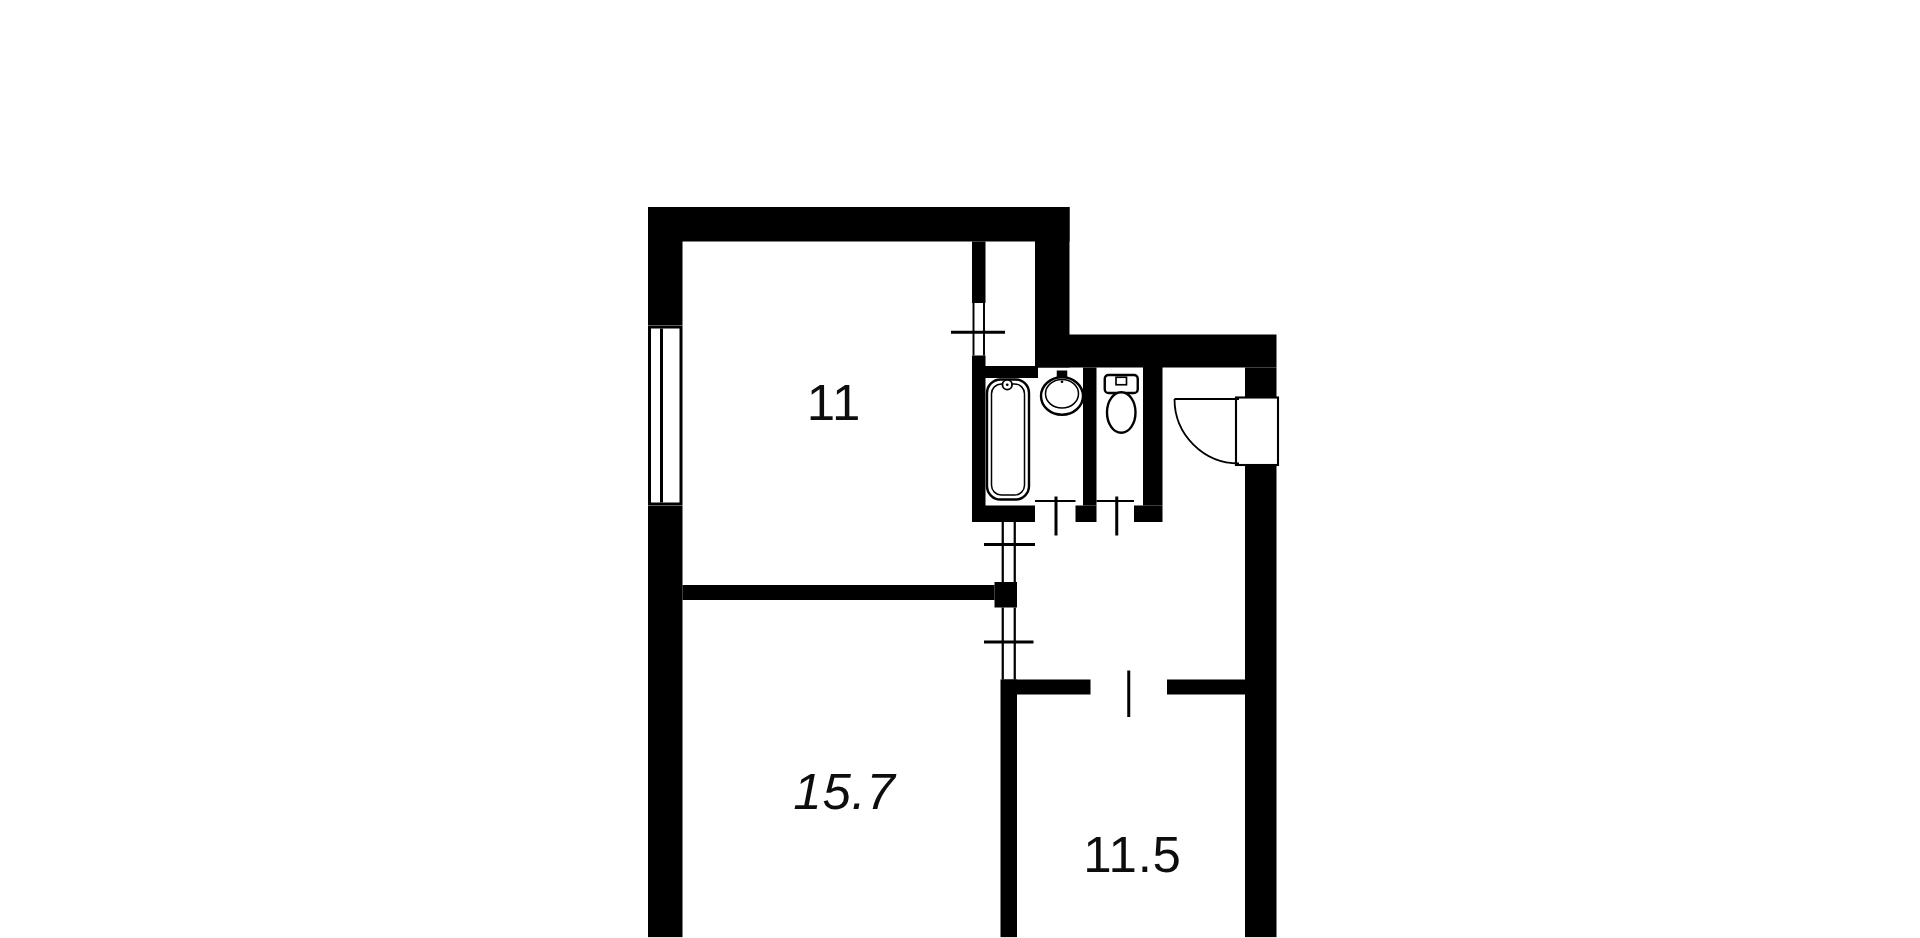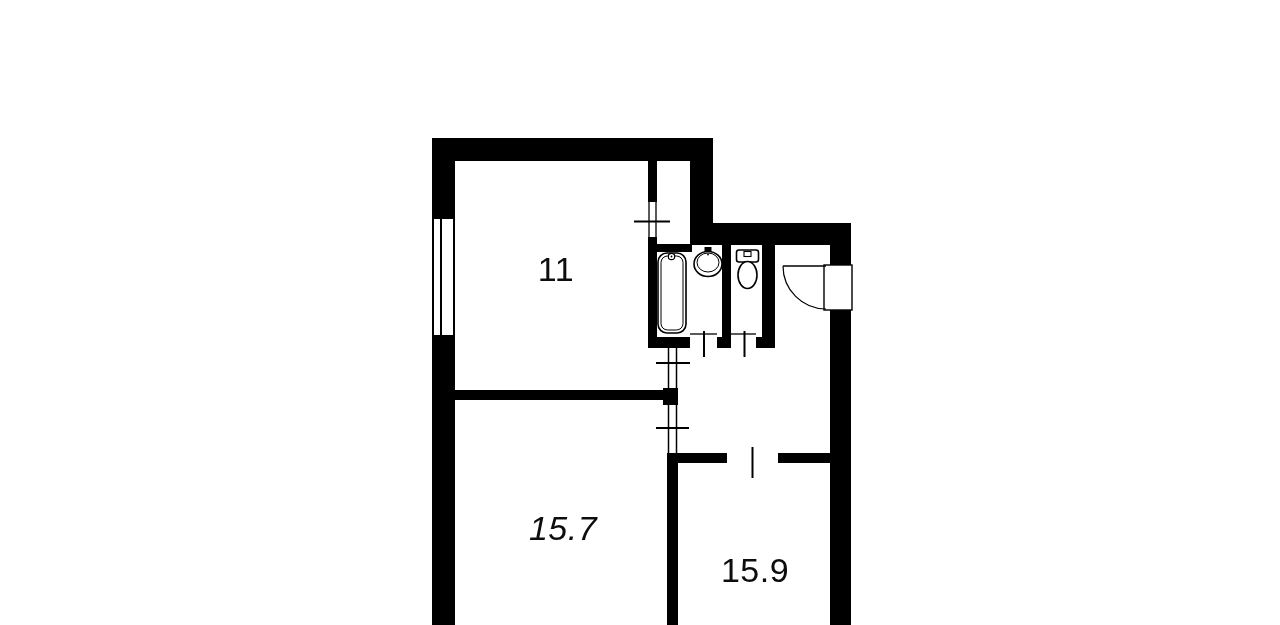--- a/index.html
+++ b/index.html
@@ -119,15 +119,15 @@
       <rect x="736.5" y="250" width="22" height="12" rx="2.5" fill="#ffffff" stroke="#000" stroke-width="1.6"></rect>
       <rect x="744" y="251.5" width="7" height="5" fill="none" stroke="#000" stroke-width="1.1"></rect>
       <ellipse cx="747.5" cy="275" rx="9.5" ry="13.5" fill="#ffffff" stroke="#000" stroke-width="1.6"></ellipse>
     </g>
   </svg>
 
   <div class="room-label" style="left:556px;top:269px;text-align:right;">11</div>
 
   <div class="room-label" style="left:563px;top:528px;font-style:italic;">15.7</div>
 
-  <div class="room-label" style="left:755px;top:570px;">15.9</div>
+  <div class="room-label" style="left:755px;top:570px;">11.5</div>
 
 </div>
 
 </body></html>

